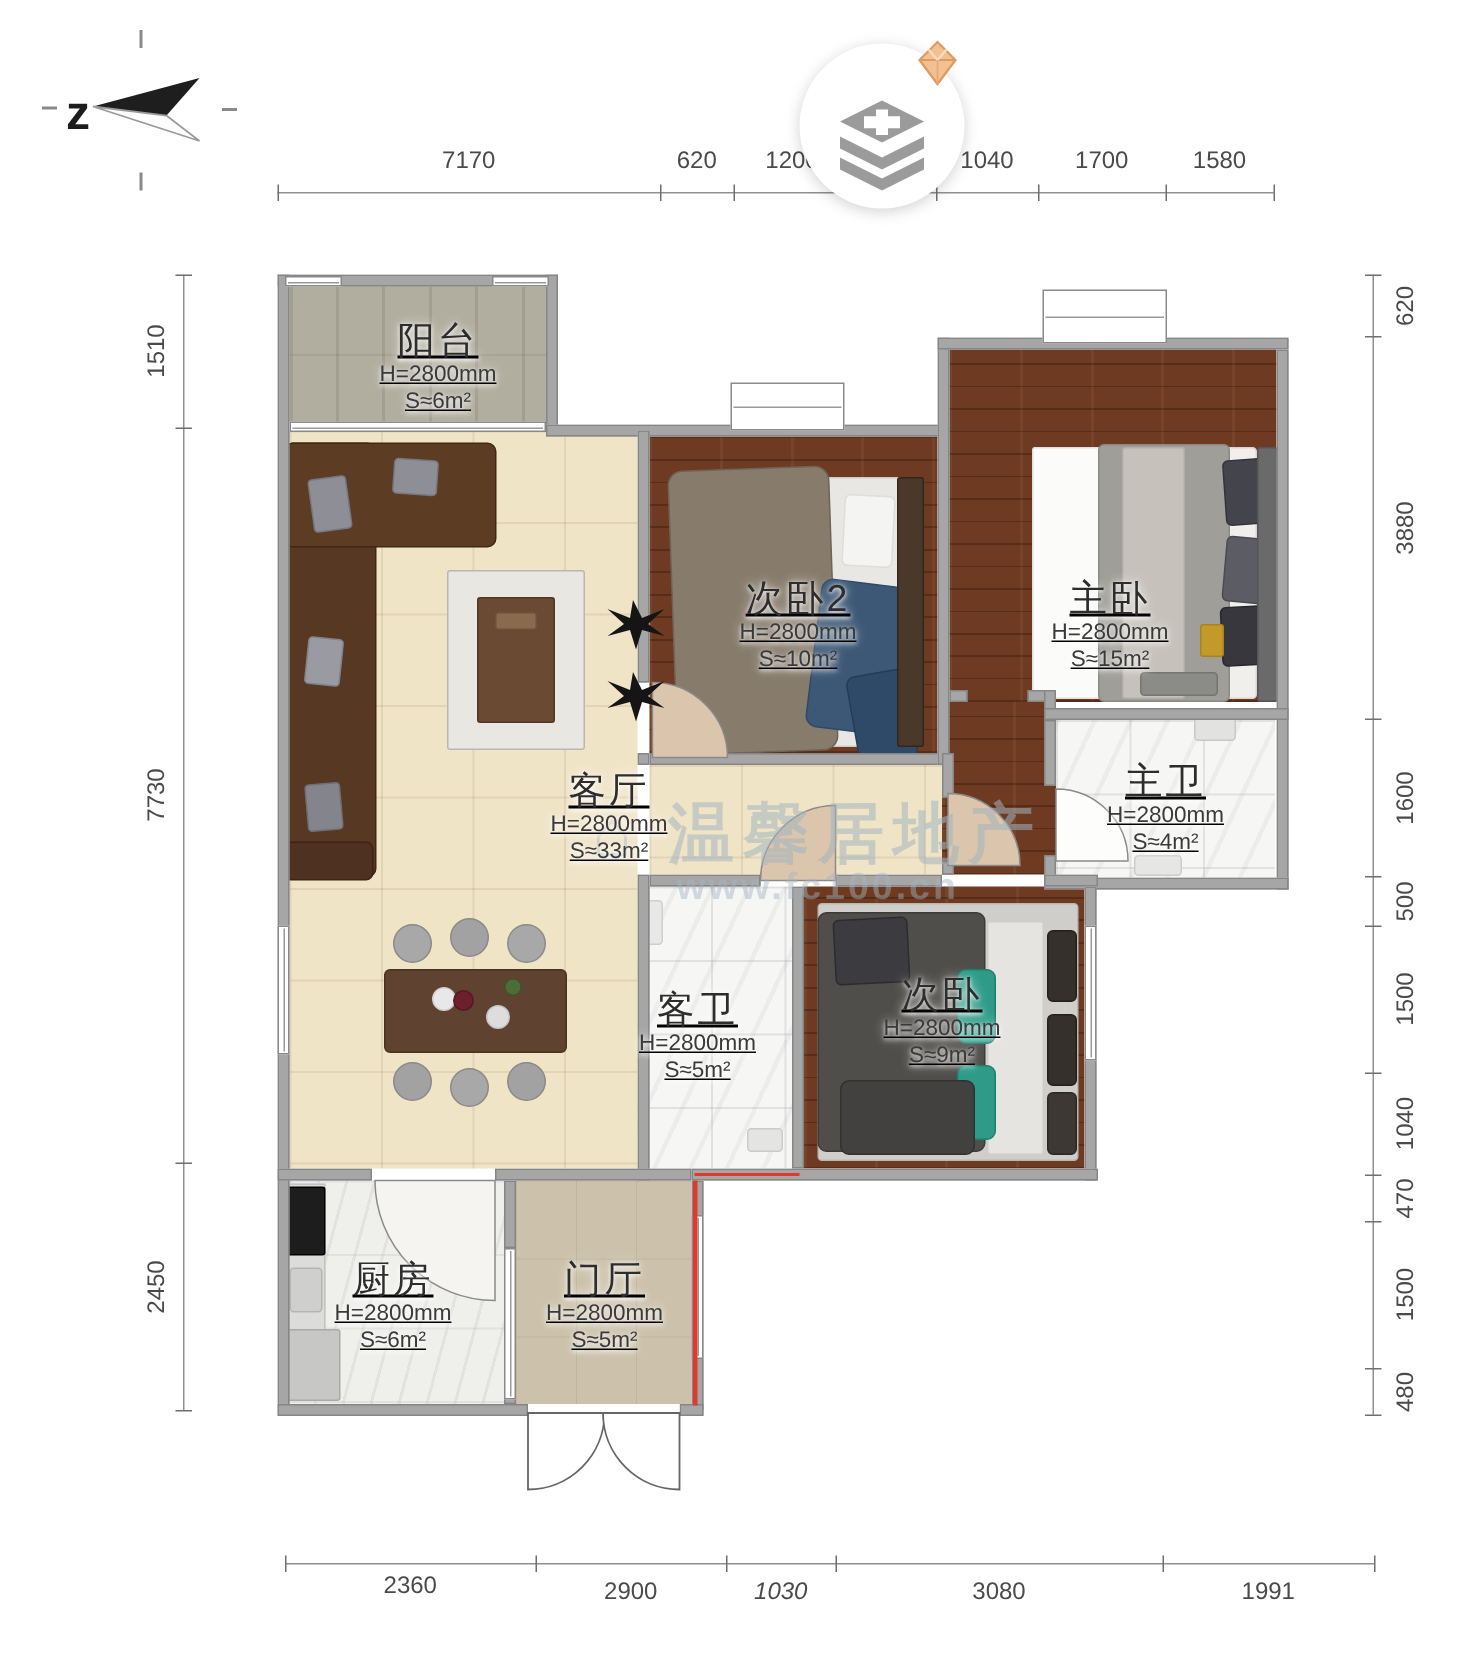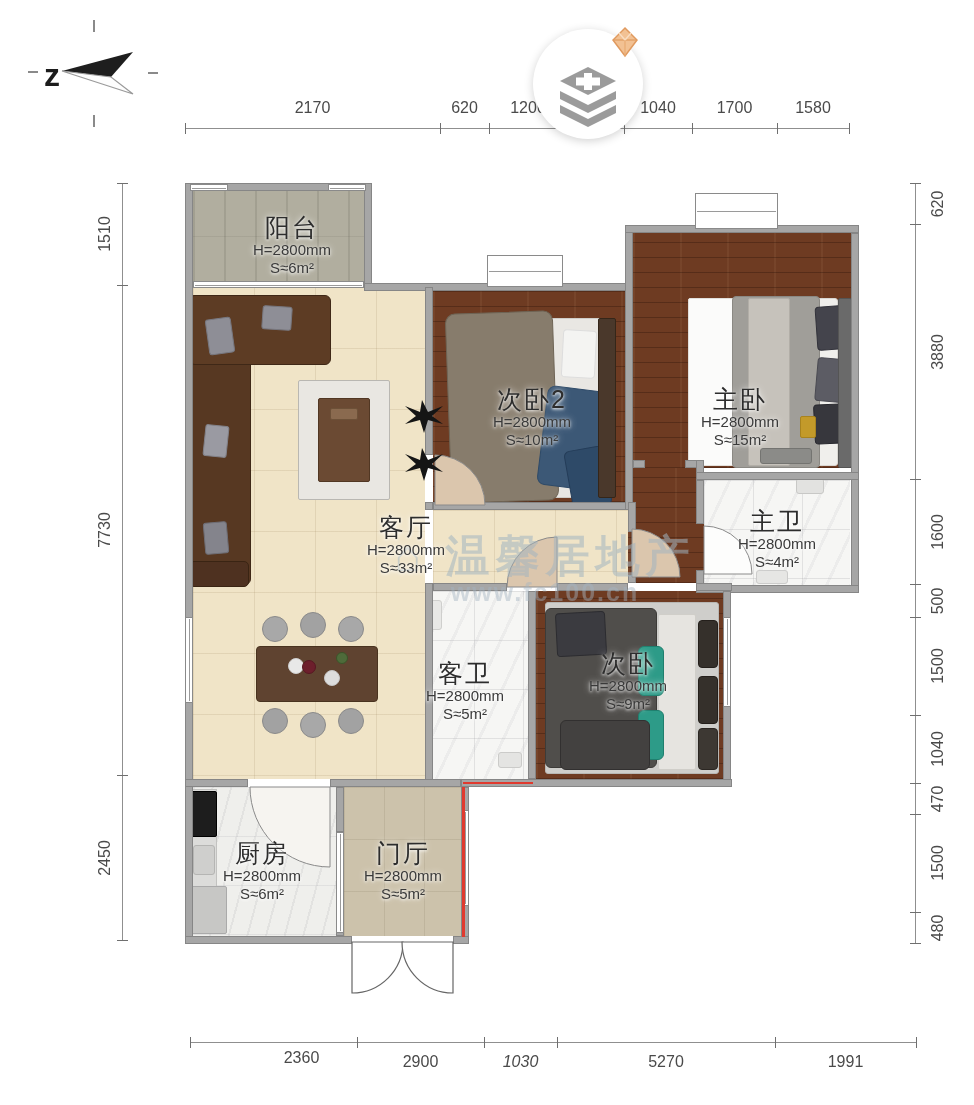--- a/index.html
+++ b/index.html
@@ -26,21 +26,21 @@
     repeating-linear-gradient(0deg,rgba(60,60,48,.09) 0 1px,transparent 1px 46px);}
   .f-tan{background:#ccc2ab;background-image:
     linear-gradient(rgba(110,95,70,.14) 1px,transparent 1px),
     linear-gradient(90deg,rgba(110,95,70,.14) 1px,transparent 1px);background-size:40px 52px;}
   .f-kitchen{background:#efefec;background-image:
     repeating-linear-gradient(105deg,rgba(160,160,165,.16) 0 2px,transparent 2px 18px),
     linear-gradient(rgba(140,140,148,.14) 1px,transparent 1px);background-size:auto,49px 49px;}
   .floor{z-index:10;}
   .furn{z-index:20;}
   .rlabel{z-index:60;text-align:center;transform:translateX(-50%);
-    text-shadow:0 1px 3px rgba(255,255,255,.95),0 0 7px rgba(255,255,255,.85);}
+    text-shadow:0 1px 3px rgba(255,255,255,.95),0 0 7px rgba(255,255,255,.85);text-decoration:underline;}
   .rname{font-size:25px;color:#2d2d2d;letter-spacing:2px;line-height:27px;white-space:nowrap;}
   .rsub{font-size:15px;color:#3a3a3a;line-height:18px;white-space:nowrap;}
   #arcs{position:absolute;left:0;top:0;z-index:40;pointer-events:none;}
   #watermark{position:absolute;left:0;top:0;width:974px;z-index:55;pointer-events:none;text-align:center;}
   .wm1{position:absolute;left:545px;top:556px;transform:translate(-50%,-50%);
     font-size:44px;font-weight:bold;letter-spacing:6px;color:rgba(163,180,192,.55);white-space:nowrap;}
   .wm2{position:absolute;left:545px;top:592px;transform:translate(-50%,-50%);
     font-size:25px;font-weight:bold;letter-spacing:2px;color:rgba(163,180,192,.45);white-space:nowrap;}
   #dims{position:absolute;left:0;top:0;z-index:50;}
   .dline{background:#8f8f8f;}
@@ -255,37 +255,37 @@
   <div id="dims">
       <div class="dline" style="left: 185px; top: 128px; width: 664px; height: 1px;"></div>
       <div class="dtick" style="left: 185px; top: 123px; width: 1px; height: 11px;"></div>
       <div class="dtick" style="left: 440px; top: 123px; width: 1px; height: 11px;"></div>
       <div class="dtick" style="left: 489px; top: 123px; width: 1px; height: 11px;"></div>
       <div class="dtick" style="left: 567px; top: 123px; width: 1px; height: 11px;"></div>
       <div class="dtick" style="left: 624px; top: 123px; width: 1px; height: 11px;"></div>
       <div class="dtick" style="left: 692px; top: 123px; width: 1px; height: 11px;"></div>
       <div class="dtick" style="left: 777px; top: 123px; width: 1px; height: 11px;"></div>
       <div class="dtick" style="left: 849px; top: 123px; width: 1px; height: 11px;"></div>
-      <div class="dlabel" style="left: 312.5px; top: 108px;">2170</div>
+      <div class="dlabel" style="left: 312.5px; top: 108px;">7170</div>
       <div class="dlabel" style="left: 464.5px; top: 108px;">620</div>
       <div class="dlabel" style="left: 528px; top: 108px;">1200</div>
       <div class="dlabel" style="left: 658px; top: 108px;">1040</div>
       <div class="dlabel" style="left: 734.5px; top: 108px;">1700</div>
       <div class="dlabel" style="left: 813px; top: 108px;">1580</div>
       <div class="dline" style="left: 190px; top: 1042px; width: 726px; height: 1px;"></div>
       <div class="dtick" style="left: 190px; top: 1037px; width: 1px; height: 11px;"></div>
       <div class="dtick" style="left: 357px; top: 1037px; width: 1px; height: 11px;"></div>
       <div class="dtick" style="left: 484px; top: 1037px; width: 1px; height: 11px;"></div>
       <div class="dtick" style="left: 557px; top: 1037px; width: 1px; height: 11px;"></div>
       <div class="dtick" style="left: 775px; top: 1037px; width: 1px; height: 11px;"></div>
       <div class="dtick" style="left: 916px; top: 1037px; width: 1px; height: 11px;"></div>
-      <div class="dlabel" style="left: 273.5px; top: 1058px; margin-left: 28px;">2360</div>
+      <div class="dlabel" style="left: 273.5px; top: 1058px;">2360</div>
       <div class="dlabel" style="left: 420.5px; top: 1062px;">2900</div>
       <div class="dlabel" style="left: 520.5px; top: 1062px; font-style: italic;">1030</div>
-      <div class="dlabel" style="left: 666px; top: 1062px;">5270</div>
+      <div class="dlabel" style="left: 666px; top: 1062px;">3080</div>
       <div class="dlabel" style="left: 845.5px; top: 1062px;">1991</div>
       <div class="dline" style="left: 122px; top: 183px; width: 1px; height: 757px;"></div>
       <div class="dtick" style="left: 117px; top: 183px; width: 11px; height: 1px;"></div>
       <div class="dtick" style="left: 117px; top: 285px; width: 11px; height: 1px;"></div>
       <div class="dtick" style="left: 117px; top: 775px; width: 11px; height: 1px;"></div>
       <div class="dtick" style="left: 117px; top: 940px; width: 11px; height: 1px;"></div>
       <div class="dlabel rot" style="left: 105px; top: 234px;">1510</div>
       <div class="dlabel rot" style="left: 105px; top: 530px;">7730</div>
       <div class="dlabel rot" style="left: 105px; top: 857.5px;">2450</div>
       <div class="dline" style="left: 915px; top: 183px; width: 1px; height: 760px;"></div>

